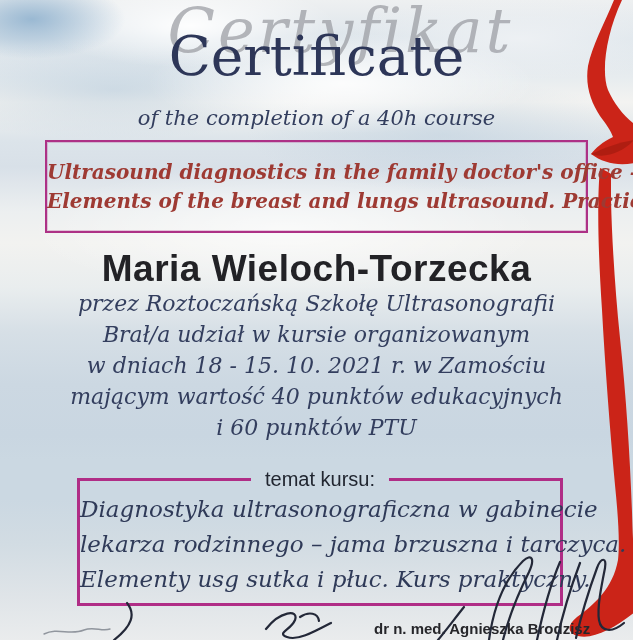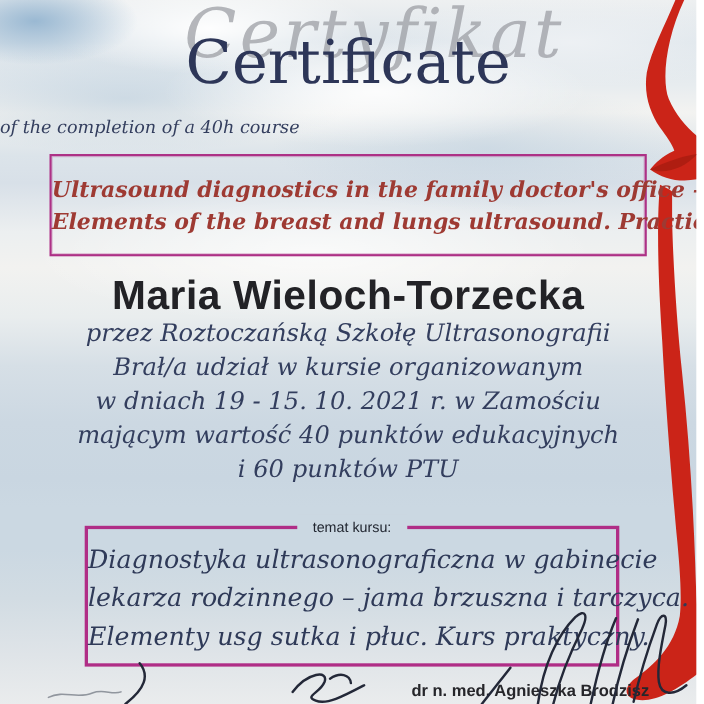--- a/index.html
+++ b/index.html
@@ -27,22 +27,22 @@
     position:absolute;top:-6px;left:0;right:0;text-align:center;
     transform:translateX(24px);
     font-style:italic;font-size:62px;letter-spacing:3px;
     color:#989aa0;opacity:.7;z-index:2;white-space:nowrap;
   }
   .title{
     position:absolute;top:24px;left:0;right:0;text-align:center;
     font-size:55px;color:#2d3658;z-index:3;white-space:nowrap;
   }
   .subtitle{
-    position:absolute;top:106px;left:0;right:0;
-    font-style:italic;font-size:16px;color:#333e5e;z-index:3;white-space:nowrap;
+    position:absolute;top:106px;left:0;right:0;text-align:center;
+    font-style:italic;font-size:21px;color:#333e5e;z-index:3;white-space:nowrap;
   }
   .box-en{
     position:absolute;left:45px;top:140px;width:543px;height:93px;
     border:2px solid #ad3186;box-sizing:border-box;z-index:3;
     display:flex;flex-direction:column;justify-content:center;
     text-align:center;box-shadow:inset 0 0 0 1px rgba(173,49,134,.25);
   }
   .en-line{
     font-style:italic;font-weight:600;font-size:20px;line-height:29px;
     color:#9e3a33;white-space:nowrap;
@@ -55,21 +55,21 @@
   .body-block{position:absolute;top:288px;left:0;right:0;text-align:center;z-index:3;}
   .b-line{font-style:italic;font-size:22px;line-height:31px;color:#333e5e;white-space:nowrap;}
   .box-pl{
     position:absolute;left:77px;top:478px;width:486px;height:128px;
     border:3px solid #b02d86;box-sizing:border-box;z-index:3;
     text-align:center;padding-top:11px;
   }
   .topic-label{
     position:absolute;top:-13px;left:50%;transform:translateX(-50%);
     background:#cbd8e2;padding:0 14px;
-    font-family:"Liberation Sans",sans-serif;font-size:13px;line-height:23px;
+    font-family:"Liberation Sans",sans-serif;font-size:20px;line-height:23px;
     color:#212630;white-space:nowrap;
   }
   .pl-line{font-style:italic;font-size:23px;line-height:35px;color:#2f3a58;white-space:nowrap;}
   .signatory{
     position:absolute;left:374px;top:620px;z-index:4;
     font-family:"Liberation Sans",sans-serif;font-weight:700;
     font-size:15px;color:#26262a;white-space:nowrap;
   }
   .signatures{position:absolute;left:0;top:0;width:640px;height:640px;z-index:5;pointer-events:none;}
 </style>
@@ -116,21 +116,21 @@
   <div class="box-en">
     <div class="en-line">Ultrasound diagnostics in the family doctor's office –</div>
     <div class="en-line">Elements of the breast and lungs ultrasound. Practical course.</div>
   </div>
 
   <div class="name">Maria Wieloch-Torzecka</div>
 
   <div class="body-block">
     <div class="b-line">przez Roztoczańską Szkołę Ultrasonografii</div>
     <div class="b-line">Brał/a udział w kursie organizowanym</div>
-    <div class="b-line">w dniach 19 - 15. 10. 2021 r. w Zamościu</div>
+    <div class="b-line">w dniach 18 - 15. 10. 2021 r. w Zamościu</div>
     <div class="b-line">mającym wartość 40 punktów edukacyjnych</div>
     <div class="b-line">i 60 punktów PTU</div>
   </div>
 
   <div class="box-pl">
     <div class="topic-label">temat kursu:</div>
     <div class="pl-line">Diagnostyka ultrasonograficzna w gabinecie</div>
     <div class="pl-line">lekarza rodzinnego – jama brzuszna i tarczyca.</div>
     <div class="pl-line">Elementy usg sutka i płuc. Kurs praktyczny.</div>
   </div>

